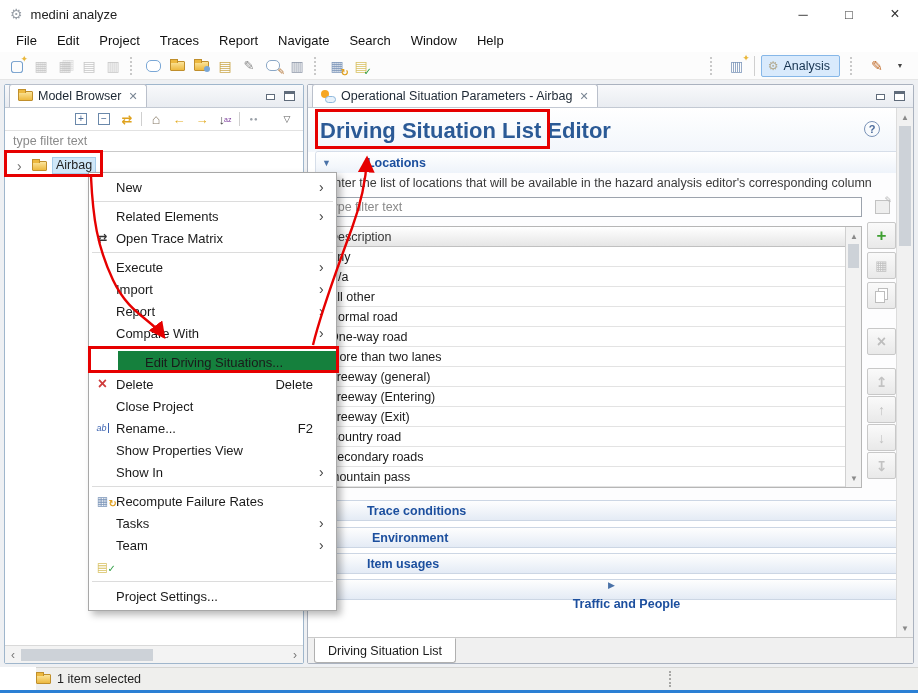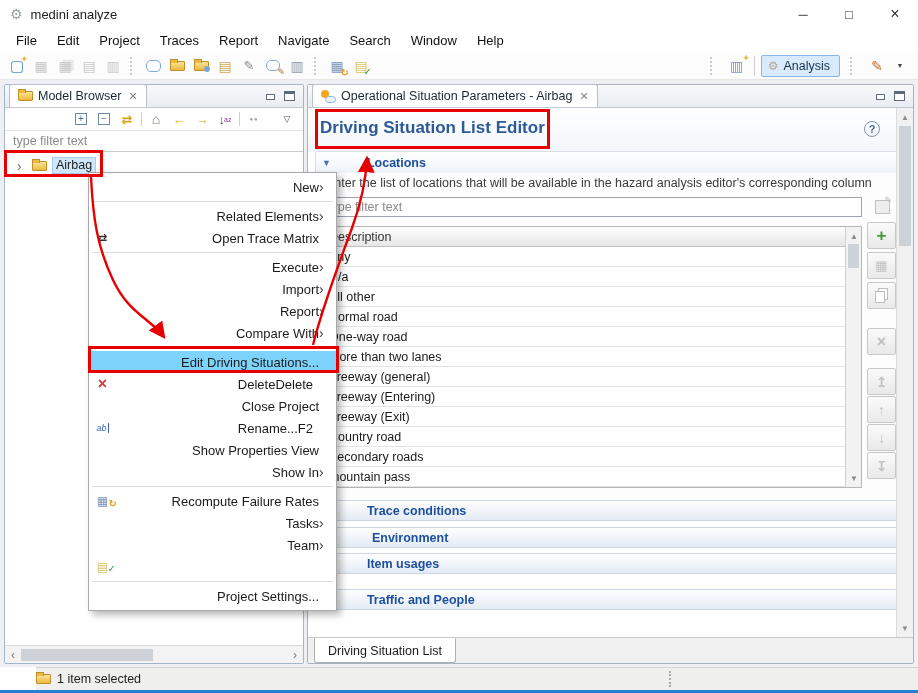--- a/index.html
+++ b/index.html
@@ -80,21 +80,21 @@
   .tw-chevron { color:#707070; font-size:14px; width:10px; }
   .sel-label { background:#cfe7f8; border:1px solid #a6cdea; padding:0 3px; height:17px; line-height:15px; }
   #mb-hscroll { position:absolute; left:0; right:0; bottom:0; height:18px; background:#f3f3f3; border-top:1px solid #d9d9d9; }
   .hs-arrow { position:absolute; top:0; width:16px; height:17px; display:flex; align-items:center; justify-content:center; color:#777; font-size:12px; }
   #mb-hthumb { position:absolute; left:16px; top:3px; width:132px; height:12px; background:#cdd2d8; }
 
   
   #right-panel { left:307px; top:84px; width:607px; height:580px; border-color:#aab2bf; }
   #ed-content { position:absolute; left:0; right:0; top:23px; bottom:0; background:#fff; }
   #ed-header { position:absolute; left:0; right:17px; top:0; height:44px; background:linear-gradient(#ffffff,#f2f6fb); }
-  #page-title { position:absolute; left:12px; top:10px; font-size:17px; font-weight:bold; color:#2b5a96; }
+  #page-title { position:absolute; left:12px; top:10px; font-size:22px; font-weight:bold; color:#2b5a96; }
   #help-icon { position:absolute; right:16px; top:13px; width:16px; height:16px; border:1.5px solid #7a93b8; border-radius:50%; color:#4a6a9a; font-size:11px; font-weight:bold; display:flex; align-items:center; justify-content:center; }
   #ed-vscroll { position:absolute; right:0; top:0; bottom:26px; width:17px; background:#f1f1f1; border-left:1px solid #dcdcdc; }
   .vs-arrow { position:absolute; left:0; width:16px; height:16px; display:flex; align-items:center; justify-content:center; font-size:8px; color:#8a8a8a; }
   #ed-vthumb { position:absolute; left:2px; top:18px; width:12px; height:120px; background:#cdd2d8; }
 
   #loc-section { position:absolute; left:7px; top:43px; width:586px; height:350px; border:1px solid #d6dee9; border-radius:3px; background:#fdfdfe; }
   #loc-title-row { height:21px; display:flex; align-items:center; gap:6px; padding-left:6px; background:linear-gradient(#ffffff,#eef3fa); border-radius:3px 3px 0 0; }
   .sec-arrow { color:#4a72a8; font-size:9px; }
   .sec-title { font-weight:bold; color:#1c4f9e;padding-left:30px; }
   #loc-desc { padding:3px 0 0 10px; color:#3a3a3a; white-space:nowrap; overflow:hidden; }
@@ -124,23 +124,23 @@
   #ed-bottomtab { margin-left:6px; height:25px; background:#fff; border:1px solid #b0b0b0; border-top-color:#fff; border-radius:0 0 3px 3px; padding:0 13px; display:flex; align-items:center; color:#1a1a1a; }
 
   
   #statusbar { position:absolute; left:0; top:667px; width:918px; height:23px; background:#efefed; border-top:1px solid #d5d5d3; display:flex; align-items:center; gap:6px;margin-left:36px; }
   #status-sep { position:absolute; left:633px; top:3px; height:16px; border-left:2px dotted #a8a8a6; }
   #accent-line { position:absolute; left:0; top:690px; width:918px; height:3px; background:#2a7fd4; }
 
   
   #ctx { position:absolute; left:88px; top:172px; width:249px; background:#fff; border:1px solid #a8a8a8; box-shadow:4px 4px 7px rgba(0,0,0,.28); padding:3px 0; z-index:40; font-size:13px; color:#1a1a1a; }
   .cm-row { height:22px; display:flex; align-items:center; }
-  .cm-hl { background:#7dd3fc; }
+  .cm-hl { background:#15803d;margin-left:29px; }
   .cm-ic { width:27px; display:flex; align-items:center; justify-content:center; position:relative; font-size:12px; }
-  .cm-label { flex:1;text-align:right; }
+  .cm-label { flex:1; }
   .cm-accel { padding-right:6px; color:#1a1a1a; }
   .cm-chev { width:17px; color:#444; font-size:14px; }
   .cm-sep { height:1px; background:#dcdcdc; margin:3px 3px; }
   .trace-matrix-icon::before { content:"⇄"; color:#333; font-weight:bold; }
   .delete-x-icon::before { content:"×"; color:#cf3c3c; font-weight:bold; font-size:16px; }
   .rename-icon::before { content:"ab"; font-size:9px; font-style:italic; color:#3a62b0; border-right:1px solid #3a62b0; padding-right:1px; }
 
   
   .rbox { position:absolute; border:3px solid #e60000; z-index:50; pointer-events:none; }
   #rb-airbag { left:4px; top:150px; width:99px; height:27px; }
@@ -343,21 +343,21 @@
           <span class="sec-title">Trace conditions</span>
         </div>
         <div class="csec" style="top: 419px; gap: 12px;">
           <span class="sec-arrow">▶</span>
           <span class="sec-title">Environment</span>
         </div>
         <div class="csec" style="top: 445px;">
           <span class="sec-arrow">▶</span>
           <span class="sec-title">Item usages</span>
         </div>
-        <div class="csec" style="top: 481px;">
+        <div class="csec" style="top: 471px; flex-direction: column;">
           <span class="sec-arrow">▶</span>
           <span class="sec-title">Traffic and People</span>
         </div>
       </div>
 
     <div id="ed-vscroll">
       <span class="vs-arrow" style="top:1px">▲</span>
       <span id="ed-vthumb"></span>
       <span class="vs-arrow" style="bottom:1px">▼</span>
     </div>

